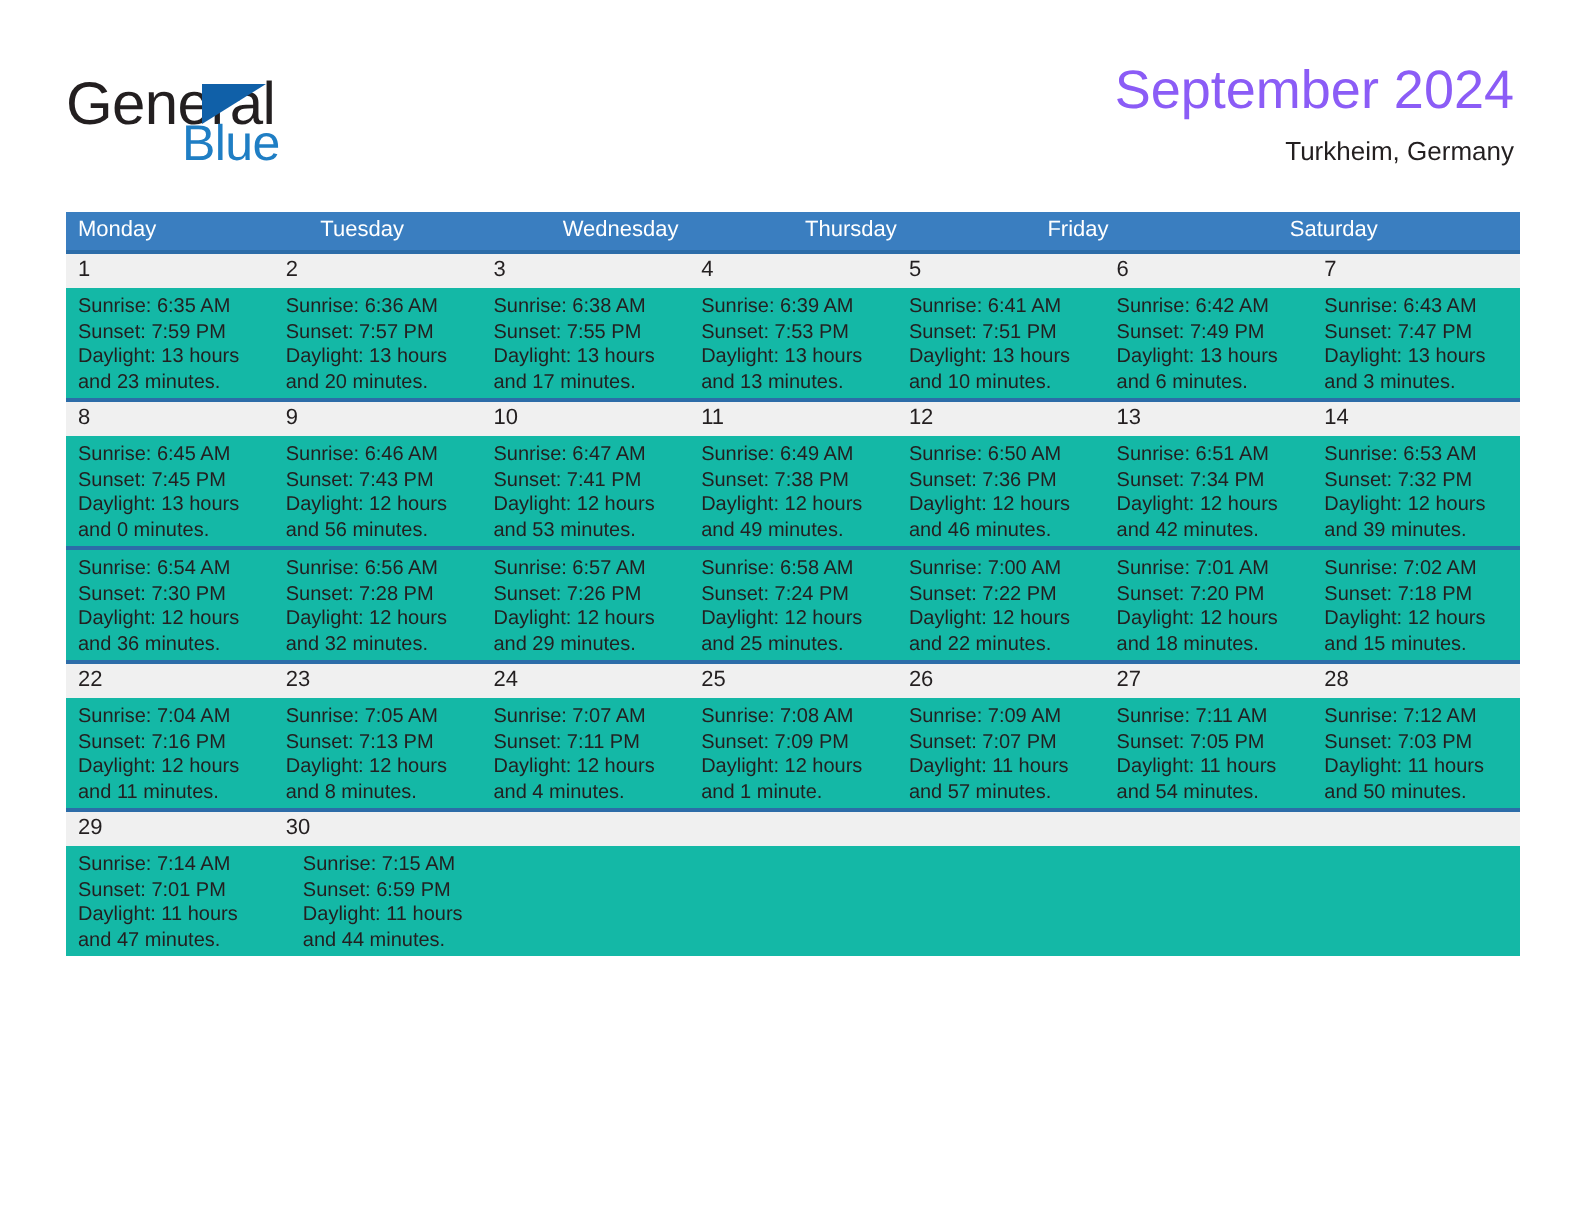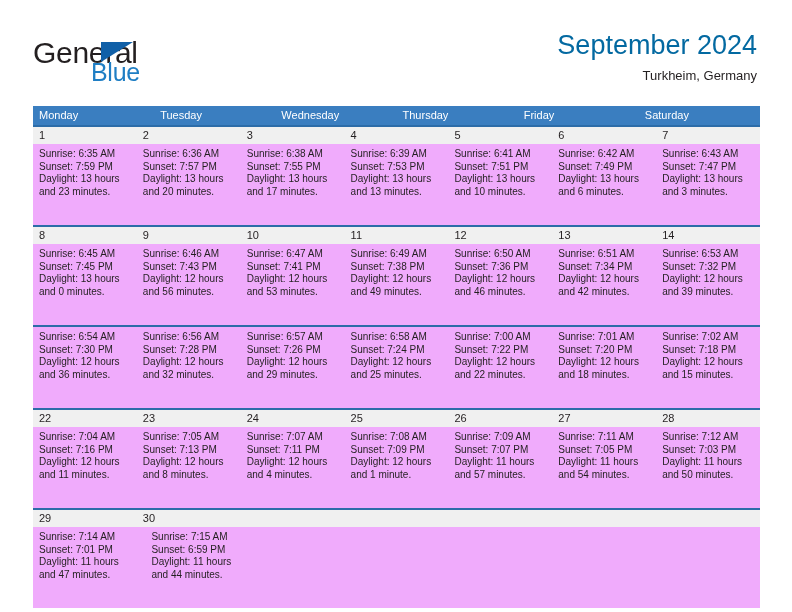--- a/index.html
+++ b/index.html
@@ -64,21 +64,21 @@
     font-family: "Liberation Sans", sans-serif;
   }
   .title-block {
     position: absolute;
     right: 35px;
     top: 30px;
     text-align: right;
   }
   .cal-title {
     font-size: 27px;
-    color: #0369a1;
+    color: #8b5cf6;
     line-height: 1.15;
     white-space: nowrap;
   }
   .cal-sub {
     margin-top: 7px;
     font-size: 13px;
     color: #231f20;
     white-space: nowrap;
   }
 
@@ -118,22 +118,22 @@
   .num-cell {
     flex: 1 1 0;
     font-size: 11px;
     line-height: 17px;
     padding-left: 6px;
     box-sizing: border-box;
     color: #231f20;
   }
   .info-row {
     display: flex;
-    height: 81px;
-    background: #f0abfc;
+    height: 55px;
+    background: #14b8a6;
   }
   .info-cell {
     flex: 1 1 0;
     padding: 4px 6px 0 6px;
     box-sizing: border-box;
     font-size: 10px;
     line-height: 12.6px;
     color: #231f20;
   }
   .info-cell div {

